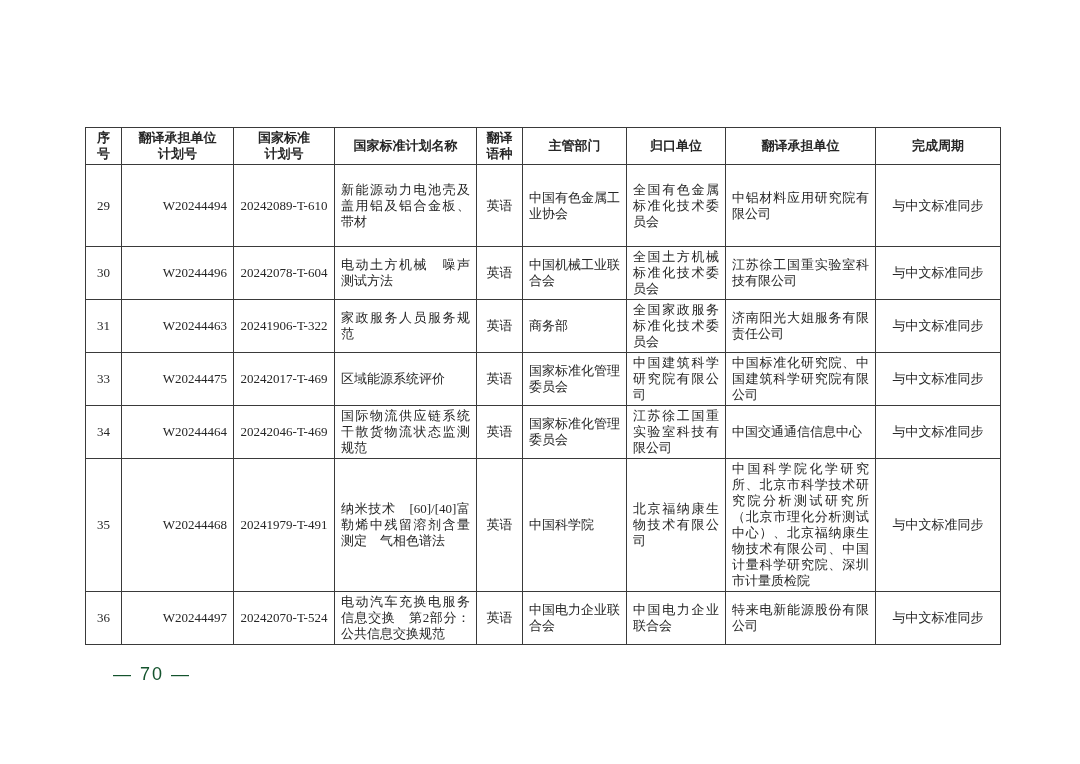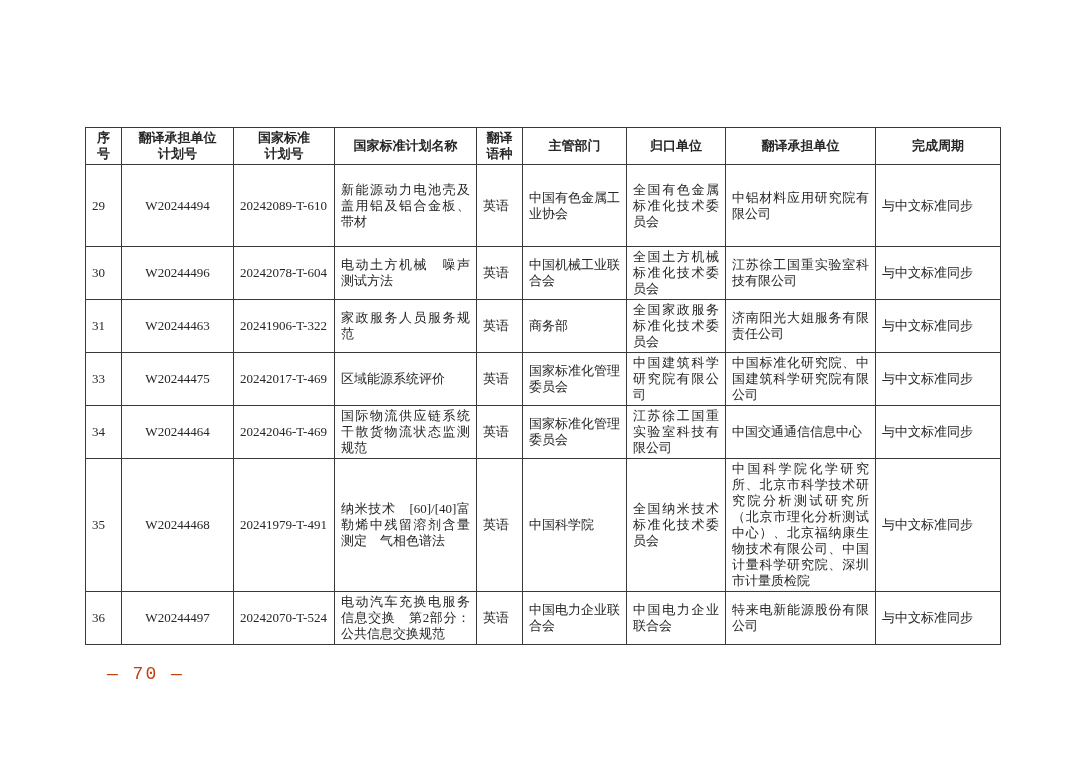--- a/index.html
+++ b/index.html
@@ -36,34 +36,34 @@
   }
   .std-table thead th {
     font-family: "Liberation Sans", "DejaVu Sans", sans-serif;
     font-weight: bold;
     text-align: center;
     white-space: pre-line;
     padding: 2px 2px;
     line-height: 16px;
   }
   
-  .al-c { text-align: left; }
-  .al-l { text-align: center; padding-left: 9px; }
+  .al-c { text-align: center; }
+  .al-l { text-align: right; padding-left: 9px; }
   .al-j {
     text-align: justify;
     text-justify: inter-ideograph;
   }
   .footer-page-num {
     position: absolute;
-    left: 107px;
+    left: 113px;
     top: 664px;
     font-size: 18px;
     letter-spacing: 2px;
-    color: #c2410c;
-    font-family: Liberation Mono, monospace;
+    color: #14532d;
+    font-family: Liberation Sans, sans-serif;
   }
 </style>
 </head>
 <body>
 
 <div class="page">
 
   <table class="std-table">
     <colgroup>
       <col style="width:36px">
@@ -149,21 +149,21 @@
           <td class="al-j">中国交通通信信息中心</td>
           <td class="al-c">与中文标准同步</td>
         </tr>
         <tr style="height: 119px;">
           <td class="al-c">35</td>
           <td class="al-l">W20244468</td>
           <td class="al-c">20241979-T-491</td>
           <td class="al-j">纳米技术　[60]/[40]富勒烯中残留溶剂含量测定　气相色谱法</td>
           <td class="al-c">英语</td>
           <td class="al-j">中国科学院</td>
-          <td class="al-j">全国纳米技术标准化技术委员会</td>
+          <td class="al-j">北京福纳康生物技术有限公司</td>
           <td class="al-j">中国科学院化学研究所、北京市科学技术研究院分析测试研究所（北京市理化分析测试中心）、北京福纳康生物技术有限公司、中国计量科学研究院、深圳市计量质检院</td>
           <td class="al-c">与中文标准同步</td>
         </tr>
         <tr style="height: 50px;">
           <td class="al-c">36</td>
           <td class="al-l">W20244497</td>
           <td class="al-c">20242070-T-524</td>
           <td class="al-j">电动汽车充换电服务信息交换　第2部分：公共信息交换规范</td>
           <td class="al-c">英语</td>
           <td class="al-j">中国电力企业联合会</td>

